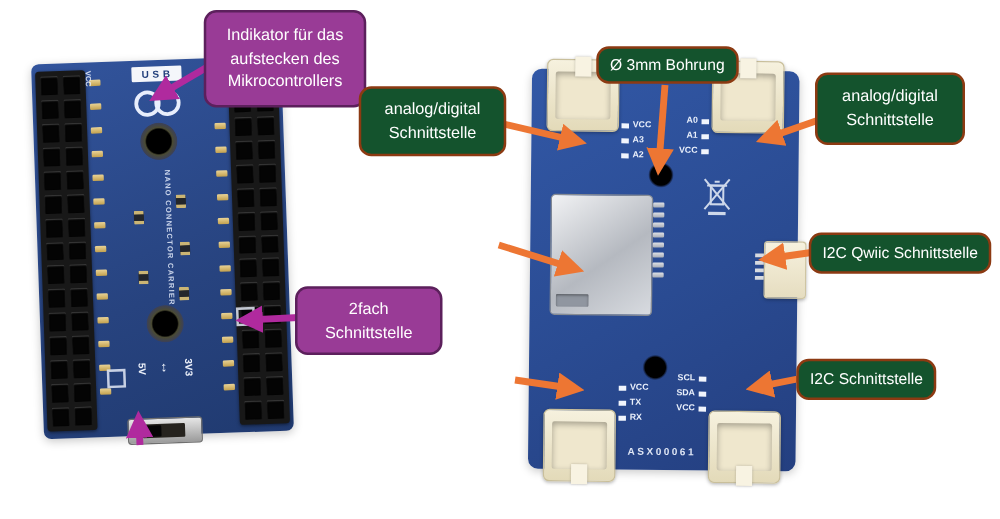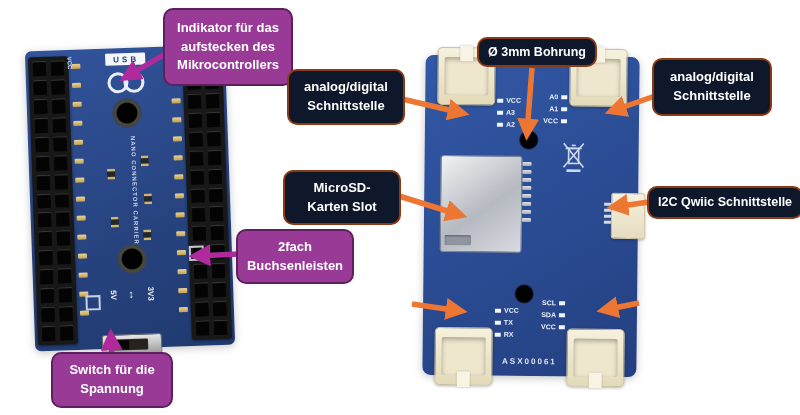--- a/index.html
+++ b/index.html
@@ -96,23 +96,23 @@
   .qwiic-pins>div{width:7px;height:3px;background:#d7dadf;}
 
   .ce-mark{position:absolute;left:110px;top:194px;color:#dde5f3;font-size:30px;font-weight:400;
       letter-spacing:5px;}
   .weee{position:absolute;left:136px;top:84px;opacity:.92;}
   .sku{position:absolute;bottom:10px;width:100%;text-align:center;color:#dfe6f5;
       font-size:8px;font-weight:700;letter-spacing:2px;}
 
   
   .callout{position:absolute;display:flex;align-items:center;justify-content:center;
-      text-align:center;color:#fff;font-weight:700;font-size:13px;line-height:1.45;
+      text-align:center;color:#fff;font-weight:400;font-size:13px;line-height:1.45;
       border-radius:10px;padding:5px 9px;box-sizing:border-box;z-index:30;}
-  .callout.orange{background:#0f172a;border:2.5px solid #8C3A12;text-align:center;}
+  .callout.orange{background:#14532d;border:2.5px solid #8C3A12;text-align:center;}
   .callout.purple{background:#993B96;border:2.5px solid #5C205C;}
   .nowrap{white-space:nowrap;}
 
   #co-indicator{left:163px;top:8px;width:130px;height:78px;}
   #co-ad-left{left:287px;top:69px;width:118px;height:56px;}
   #co-bohrung{left:477px;top:37px;height:30px;font-size:12.5px;}
   #co-ad-right{left:652px;top:58px;width:120px;height:58px;}
   #co-microsd{left:283px;top:170px;width:118px;height:55px;}
   #co-qwiic{left:647px;top:186px;height:33px;font-size:12.5px;}
   #co-buchsen{left:236px;top:229px;width:118px;height:55px;}
@@ -344,18 +344,17 @@
     <line x1="239" y1="254" x2="196" y2="256" stroke="#B02A9E" stroke-width="5.5" marker-end="url(#head-p)"></line>
     <line x1="412" y1="304" x2="460" y2="311" stroke="#ED7633" stroke-width="5.5" marker-end="url(#head-o)"></line>
     <line x1="639" y1="303" x2="604" y2="310" stroke="#ED7633" stroke-width="5.5" marker-end="url(#head-o)"></line>
     <line x1="112" y1="356" x2="111" y2="336" stroke="#B02A9E" stroke-width="5.5" marker-end="url(#head-p)"></line>
   </svg>
 
   <div class="callout purple" id="co-indicator">Indikator für das aufstecken des Mikrocontrollers</div>
   <div class="callout orange" id="co-ad-left">analog/digital Schnittstelle</div>
   <div class="callout orange nowrap" id="co-bohrung">Ø 3mm Bohrung</div>
   <div class="callout orange" id="co-ad-right">analog/digital Schnittstelle</div>
-  <div class="callout orange" id="co-microsd">MicroSD-Karten Slot</div>
   <div class="callout orange nowrap" id="co-qwiic">I2C Qwiic Schnittstelle</div>
-  <div class="callout purple" id="co-buchsen">2fach Buchsenleisten</div>
-  <div class="callout purple" id="co-switch">Switch für die Spannung</div>
+  <div class="callout purple" id="co-buchsen">2fach Schnittstelle</div>
+  <div class="callout orange nowrap" id="co-i2c">I2C Schnittstelle</div>
 
 </div>
 
 </body></html>

